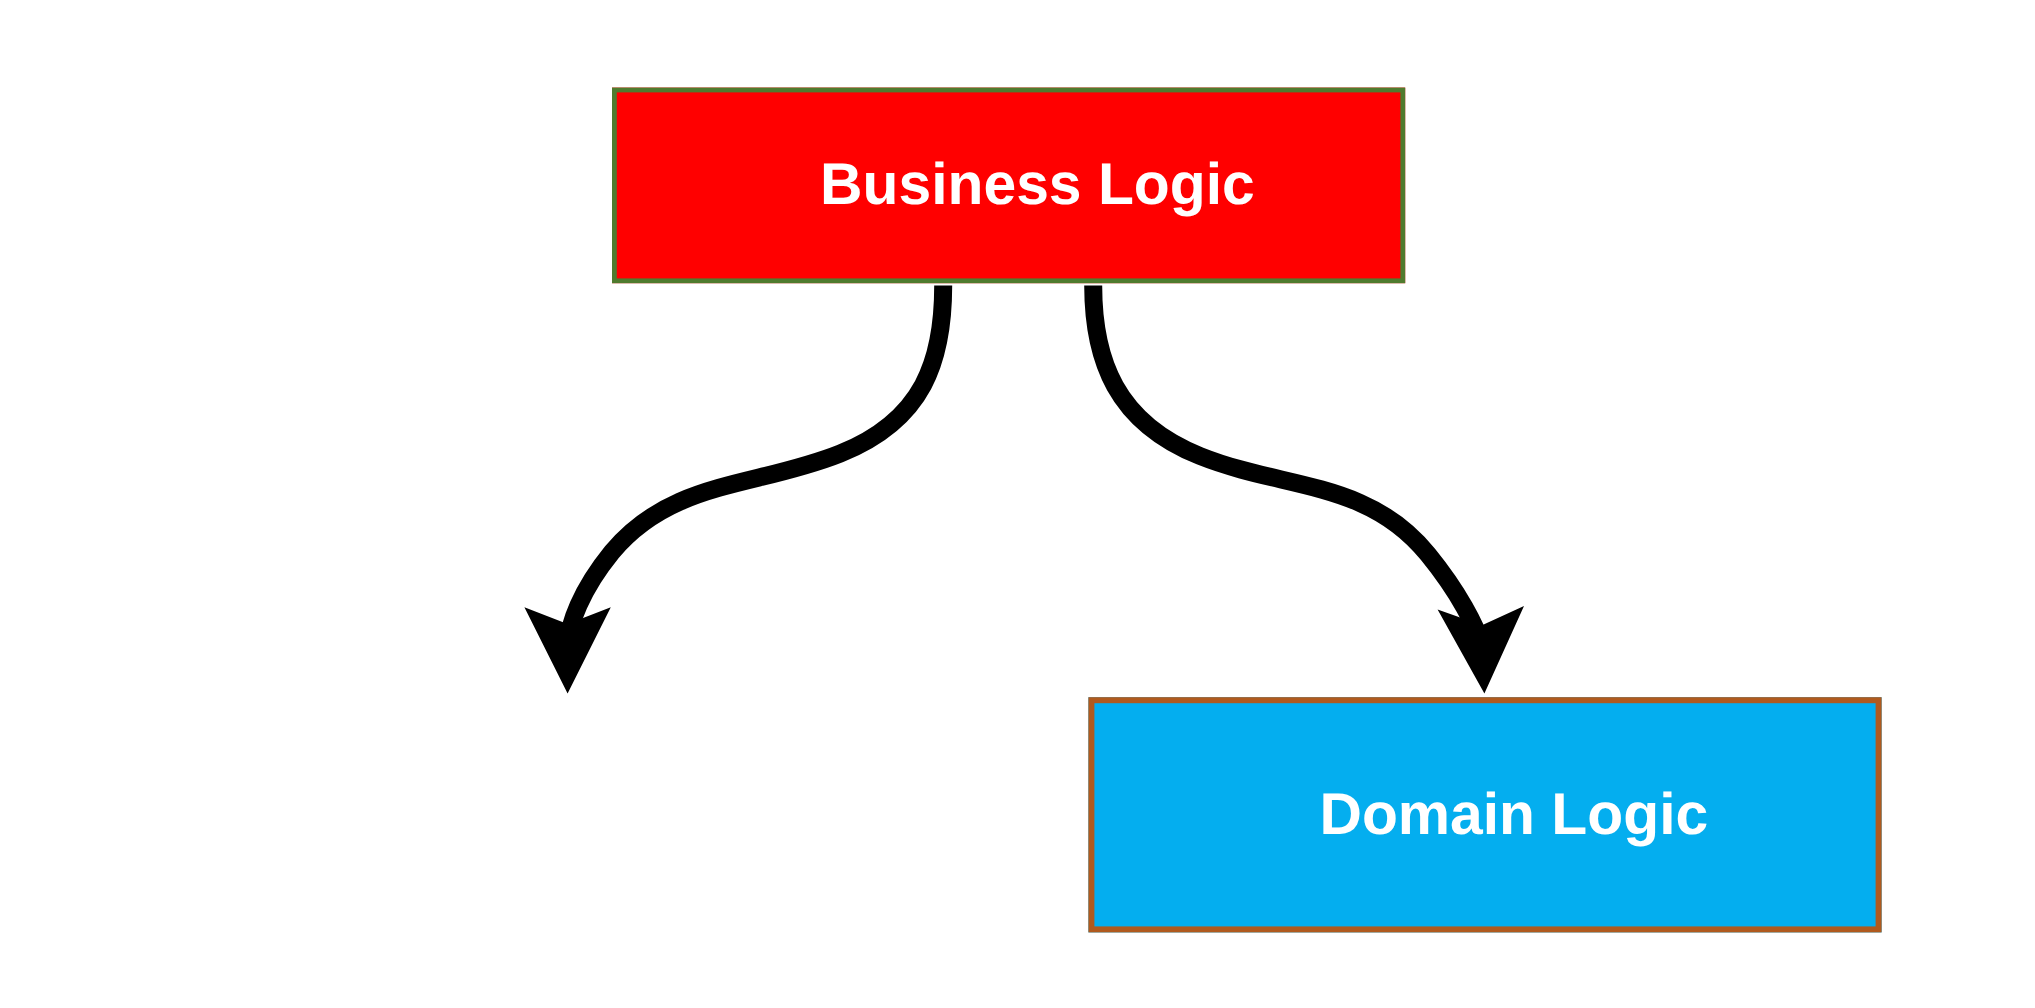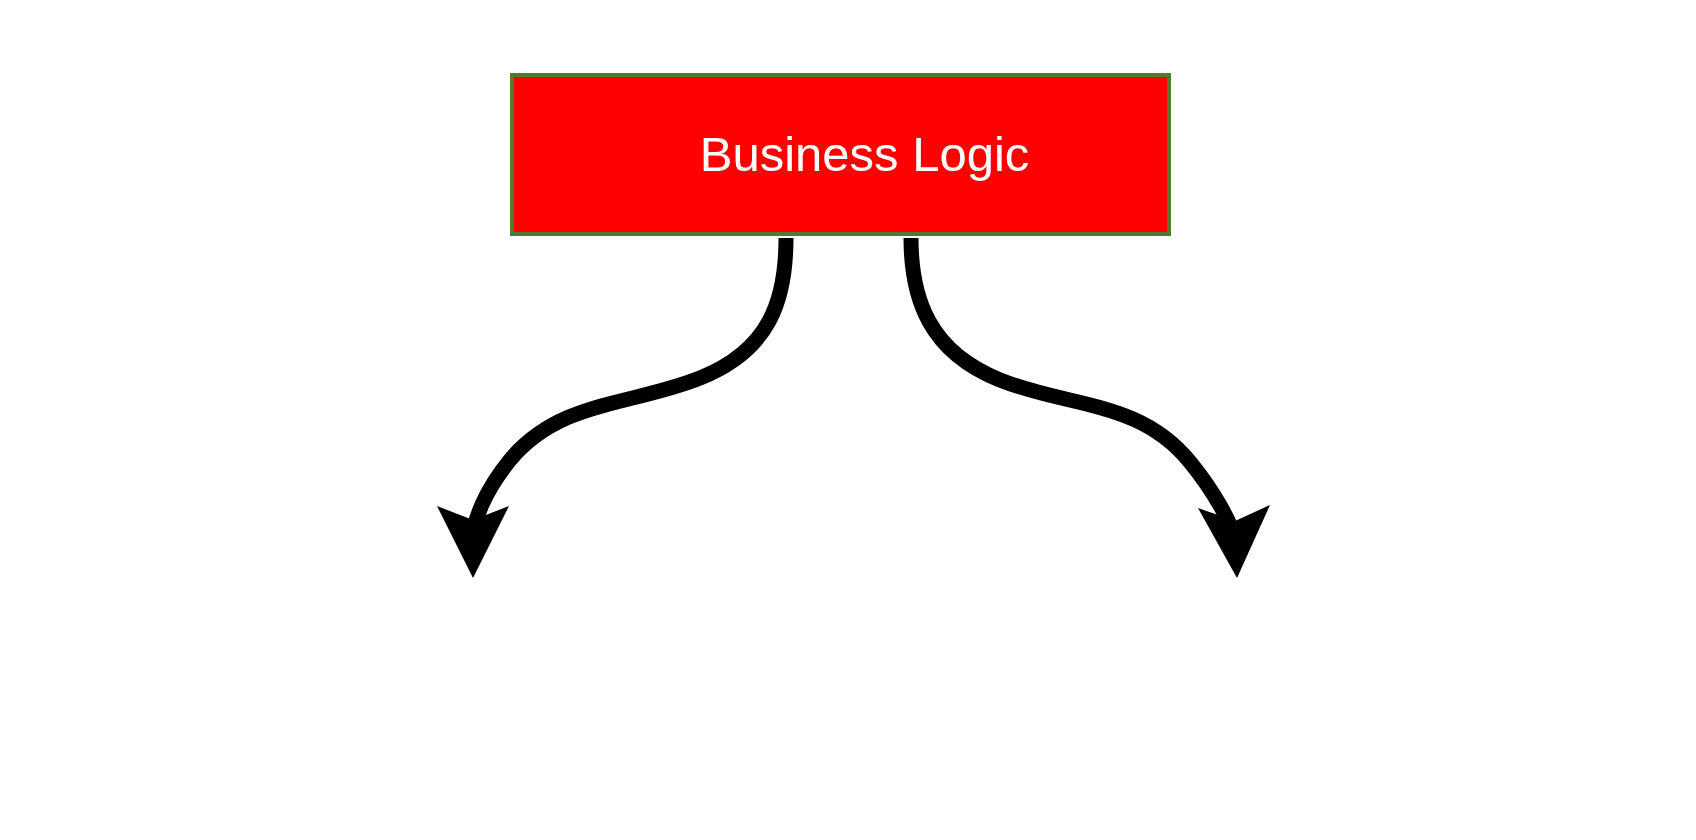--- a/index.html
+++ b/index.html
@@ -20,21 +20,21 @@
   }
   .node {
     position: absolute;
     box-sizing: border-box;
     display: flex;
     align-items: center;
     justify-content: center;
     text-align: center;
     color: #ffffff;
     font-family: "Liberation Sans", sans-serif;
-    font-weight: normal;
+    font-weight: bold;
     line-height: 1.16;
     letter-spacing: 0px;
     white-space: pre-line;
     user-select: none;
     padding-left: 48px;
   }
   #node-business-logic {
     left: 510px;
     top: 73px;
     width: 661px;
@@ -102,14 +102,17 @@
                C 1216 494, 1230 522, 1235 538"></path>
       <polygon class="connector-head" points="1237,578 1198,508 1235,521 1270,505"></polygon>
     </g>
   </svg>
 
   <div class="node" id="node-business-logic">
     <span>Business Logic</span>
   </div>
 
 
+  <div class="node" id="node-domain-logic">
+    <span>Domain Logic</span>
+  </div>
 
 </div>
 
 </body></html>

